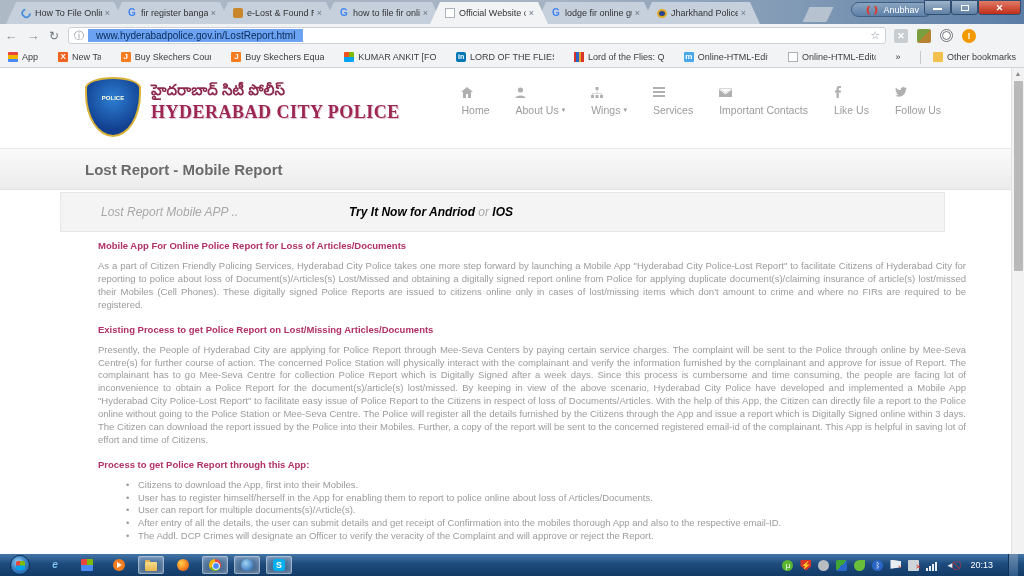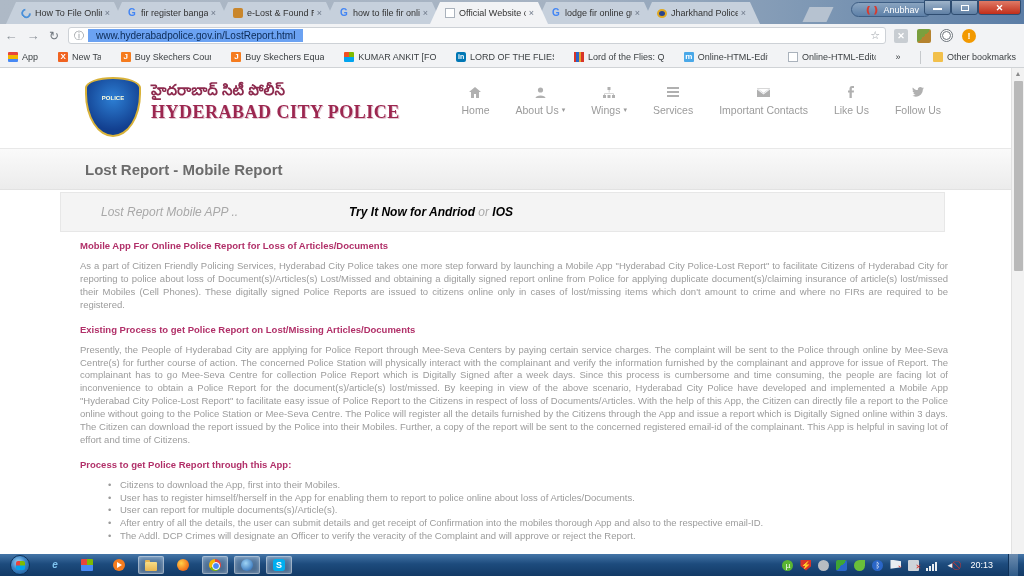--- a/index.html
+++ b/index.html
@@ -76,36 +76,36 @@
 
   .site-header { position:absolute; top:0; left:0; right:3px; height:80px; background:#fff; }
   .logo-wrap { position:absolute; left:85px; top:9px; display:flex; gap:10px; }
   .shield { width:56px; height:60px; background:radial-gradient(circle at 50% 35%, #2d7fd4 0%, #123f8f 70%);
     border:2px solid #d8b23a; border-radius:50% 50% 50% 50% / 18% 18% 72% 72%; position:relative; }
   .shield .ptxt { position:absolute; top:16px; width:100%; text-align:center; color:#ffd; font-size:6px; font-weight:bold; }
   .logo-text .telugu { color:#8d2a4e; font-size:15px; font-weight:bold; margin-top:4px; }
   .logo-text .sitename { color:#9c2750; font-family:"Liberation Serif", serif; font-weight:bold; font-size:18px; letter-spacing:0.5px; text-shadow:1px 1px 0 #e3c6d2; }
 
   .site-nav { position:absolute; right:80px; top:18px; display:flex; gap:26px; }
-  .nav-item { display:flex; flex-direction:column; align-items:center; gap:6px; color:#9b9b9b; font-size:10.5px; cursor:pointer; }
+  .nav-item { display:flex; flex-direction:column; gap:6px; color:#9b9b9b; font-size:10.5px; cursor:pointer; }
   .nav-ico { height:12px; display:flex; align-items:center; }
   .nav-ico svg { fill:#b0b0b0; }
   .nav-caret { font-size:7px; color:#9b9b9b; }
   .nav-lbl { display:flex; align-items:center; gap:3px; }
 
   .title-band { position:absolute; top:80px; left:0; right:13px; height:42px;
     background:linear-gradient(#fafafa,#ececec); border-top:1px solid #e8e8e8; border-bottom:1px solid #e2e2e2; }
   .title-band h1 { font-size:15px; color:#6b6b6b; font-weight:bold; padding:12px 0 0 85px; }
 
   .banner { position:absolute; top:124px; left:60px; width:885px; height:40px; background:#f4f4f4; border:1px solid #e7e7e7; }
   .banner .left { position:absolute; left:40px; top:12px; font-style:italic; color:#a8a8a8; font-size:12px; }
   .banner .cta { position:absolute; left:288px; top:12px; font-style:italic; font-size:12px; color:#a8a8a8; }
   .banner .cta b { color:#000000; font-weight:bold; }
 
-  .content { position:absolute; top:172px; left:80px; width:868px; }
+  .content { position:absolute; top:172px; left:98px; width:868px; }
   .content h2 { font-size:9.5px; color:#b13069; font-weight:bold; margin-bottom:9px; }
   .content p { font-size:9.5px; color:#9b9b9b; line-height:12.9px; text-align:justify; margin-bottom:12px; }
   .content ul { list-style:none; margin-left:28px; }
   .content li { font-size:9.5px; color:#9b9b9b; line-height:12.7px; position:relative; padding-left:12px; }
   .content li::before { content:"•"; position:absolute; left:0; color:#9b9b9b; }
 
   
   #taskbar { position:absolute; bottom:0; left:0; width:1024px; height:22px;
     background:linear-gradient(#4576a8 0%,#1d4b7d 45%,#123a66 100%); display:flex; align-items:center; }
   .start-orb { width:20px; height:20px; margin-left:10px; border-radius:50%;

